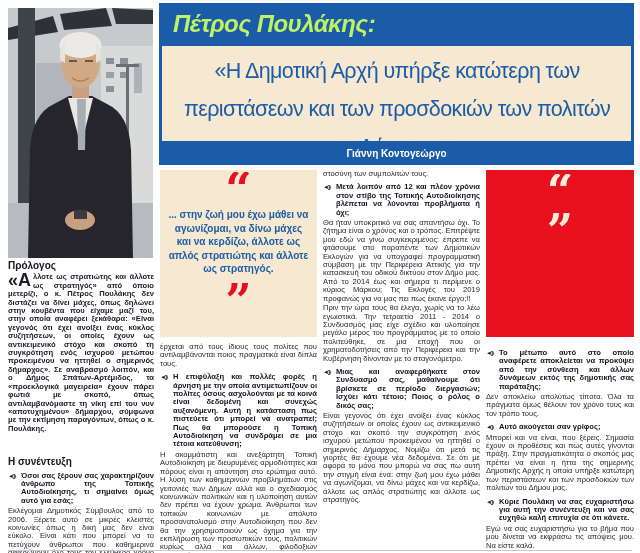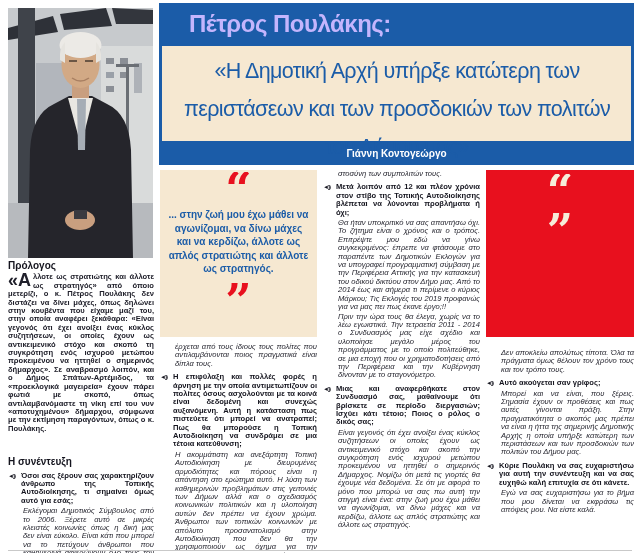--- a/index.html
+++ b/index.html
@@ -4,21 +4,21 @@
 <style>
   html,body{margin:0;padding:0;background:#ffffff;}
   .page{position:relative;width:640px;height:553px;background:#ffffff;overflow:hidden;
         font-family:"Liberation Sans",sans-serif;color:#1e1e28;}
 
   
   .photo{position:absolute;left:8px;top:8px;width:145px;height:250px;overflow:hidden;}
 
   
   .header{position:absolute;left:159px;top:3px;width:475px;height:162px;background:#1b5ca8;}
-  .kicker{padding:7px 0 0 30px;font-size:24px;font-weight:bold;color:#c4b5fd;letter-spacing:-0.5px;}
+  .kicker{padding:7px 0 0 14px;font-size:24px;font-weight:bold;color:#bef264;letter-spacing:-0.5px;font-style:italic;}
   .headline-box{position:absolute;left:3px;right:3px;top:43px;height:95px;background:#f6e8d1;
                 padding:6px 10px 0 11px;box-sizing:border-box;}
   .headline{font-size:21.5px;line-height:38px;font-weight:normal;color:#1b5ca8;letter-spacing:-0.6px;text-align:center;}
   .subtitle{position:absolute;left:0;right:0;bottom:0;height:24px;display:flex;align-items:center;
             justify-content:center;color:#ffffff;font-size:10px;}
   .subtitle .pre{margin-right:4px;}
   .subtitle .auth{font-weight:bold;}
 
   
   .col{position:absolute;top:170px;font-size:7.6px;line-height:8.4px;text-align:justify;}
@@ -27,21 +27,21 @@
   .col3{left:323px;width:157px;}
   .col4{left:486px;width:148px;}
 
   h3.sec{font-size:10px;margin:0 0 3px 0;font-weight:bold;color:#14141e;}
   h3.sec2{margin:25px 0 4px 0;}
   p{margin:0 0 4px 0;}
   .lead{font-weight:bold;color:#20202b;}
   .dropcap{float:left;font-size:18px;line-height:15px;font-weight:bold;margin:0 2px 0 0;}
   .qa{position:relative;padding-left:13px;margin:5px 0 2px 0;font-weight:bold;color:#14141e;}
   .spk{position:absolute;left:0;top:0;font-size:6px;letter-spacing:-1px;font-weight:bold;}
-  .a{margin:0 0 1px 15px;font-style:italic;}
+  .a{margin:0 0 1px 0;}
 
   
   .pullquote{box-sizing:border-box;background:#f6e8d1;margin-bottom:6px;height:167px;
              padding:2px 8px;text-align:center;}
   .pq-open,.pq-close{font-family:"DejaVu Serif",serif;font-weight:bold;color:#e8101e;
              font-size:46px;line-height:34px;height:32px;overflow:hidden;}
   .pq-close{line-height:50px;}
   .pq-text{font-size:10px;line-height:13.5px;font-weight:bold;color:#1b5ca8;margin-top:4px;}
   .pullquote.red{background:#e8101e;height:167px;padding:4px 9px;}
   .pullquote.red .pq-open,.pullquote.red .pq-close{color:#f6ecd9;}
@@ -141,20 +141,24 @@
     <p class="a">Είναι γεγονός ότι έχει ανοίξει ένας κύκλος συζητήσεων οι οποίες έχουν ως αντικειμενικό στόχο και σκοπό την συγκρότηση ενός ισχυρού μετώπου προκειμένου να ηττηθεί ο σημερινός Δήμαρχος. Νομίζω ότι μετά τις γιορτές θα έχουμε νέα δεδομένα. Σε ότι με αφορά το μόνο που μπορώ να σας πω αυτή την στιγμή είναι ένα: στην ζωή μου έχω μάθει να αγωνίζομαι, να δίνω μάχες και να κερδίζω, άλλοτε ως απλός στρατιώτης και άλλοτε ως στρατηγός.</p>
   </div>
 
   <div class="col col4">
     <div class="red-wrap">
       <div class="pullquote red">
         <div class="pq-open">“</div>
         <div class="pq-close">”</div>
       </div>
     </div>
+    <div class="qa">
+      <span class="spk">◄))</span>
+      <span>Το μέτωπο αυτό στο οποίο αναφέρετε αποκλείεται να προκύψει από την σύνθεση και άλλων δυνάμεων εκτός της δημοτικής σας παράταξης;</span>
+    </div>
     <p class="a">Δεν αποκλείω απολύτως τίποτα. Όλα τα πράγματα όμως θέλουν τον χρόνο τους και τον τρόπο τους.</p>
     <div class="qa">
       <span class="spk">◄))</span>
       <span>Αυτό ακούγεται σαν γρίφος;</span>
     </div>
     <p class="a">Μπορεί και να είναι, που ξέρεις. Σημασία έχουν οι προθέσεις και πως αυτές γίνονται πράξη. Στην πραγματικότητα ο σκοπός μας πρέπει να είναι η ήττα της σημερινής Δημοτικής Αρχής η οποία υπήρξε κατώτερη των περιστάσεων και των προσδοκιών των πολιτών του Δήμου μας.</p>
     <div class="qa">
       <span class="spk">◄))</span>
       <span>Κύριε Πουλάκη να σας ευχαριστήσω για αυτή την συνέντευξη και να σας ευχηθώ καλή επιτυχία σε ότι κάνετε.</span>
     </div>

